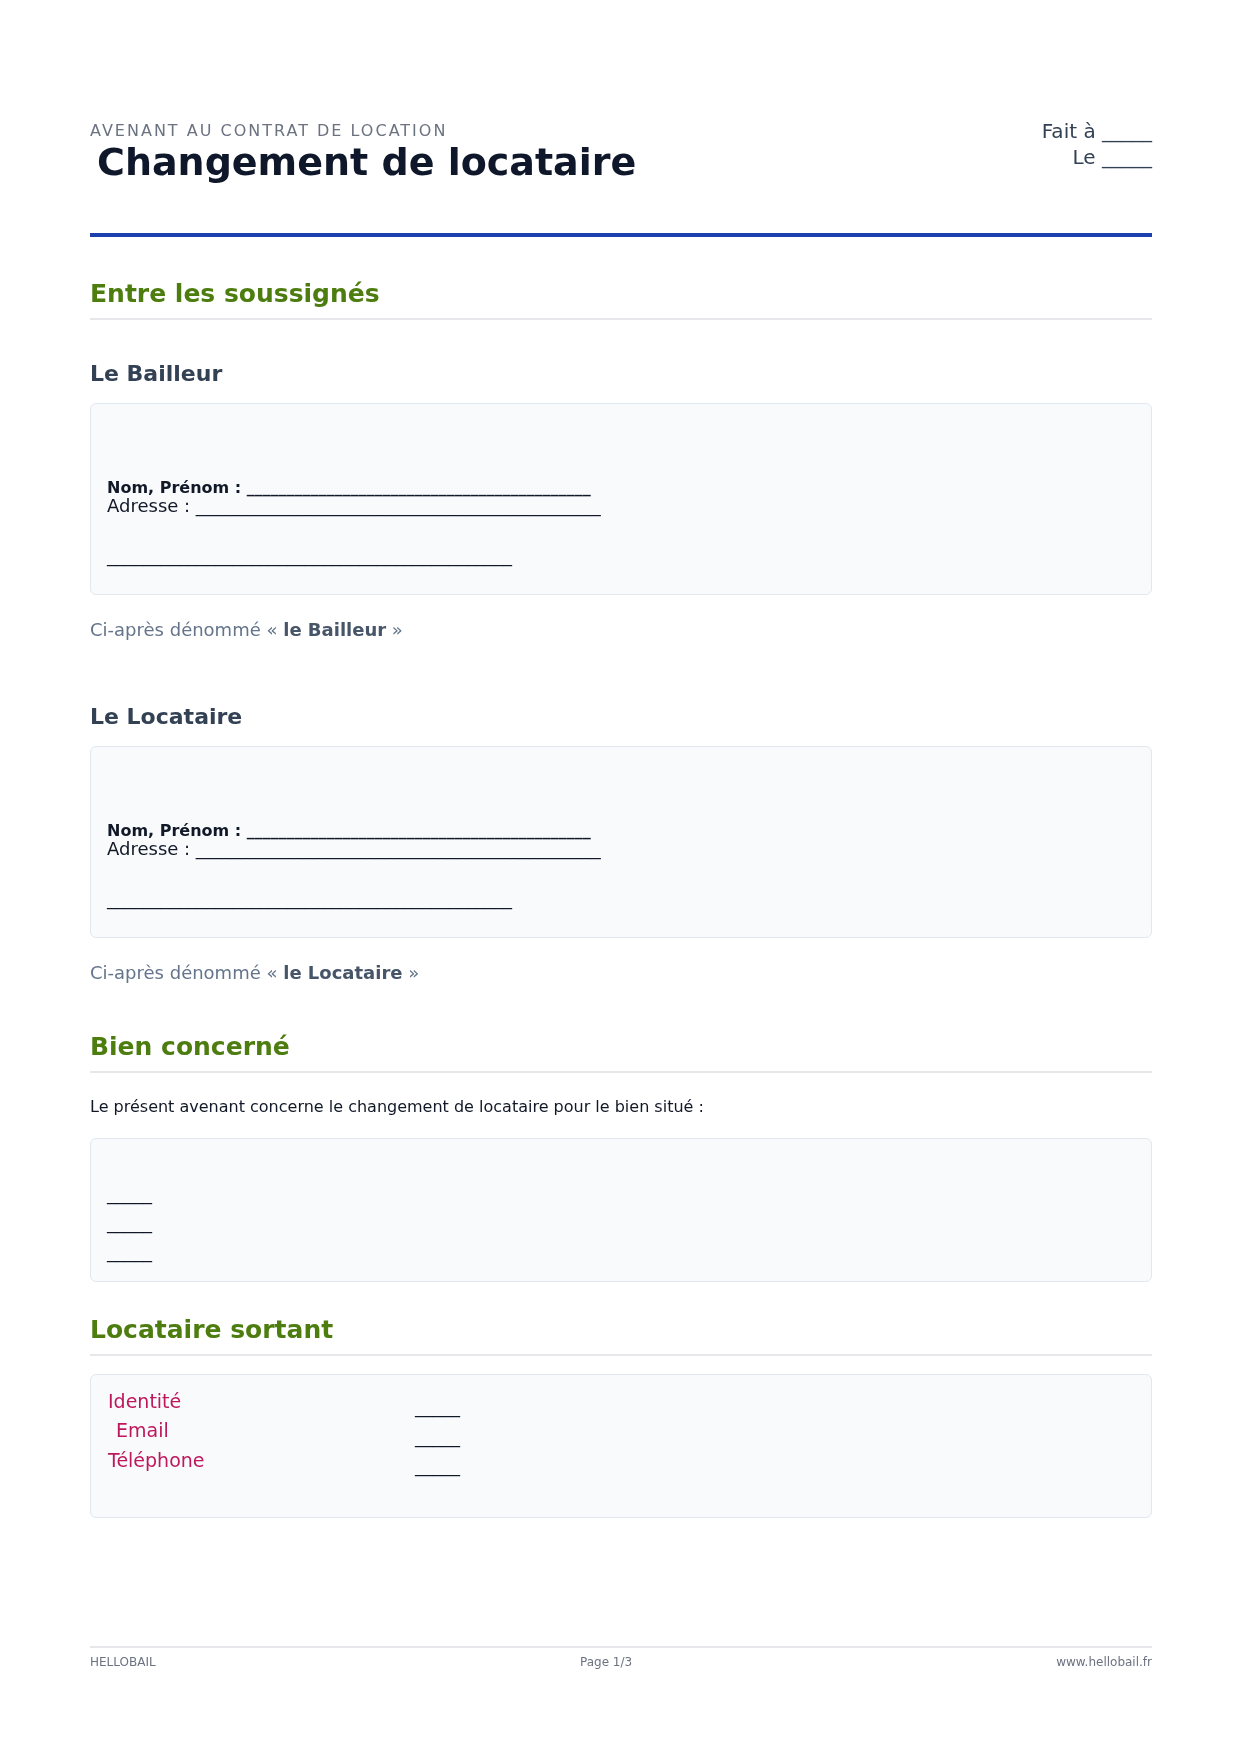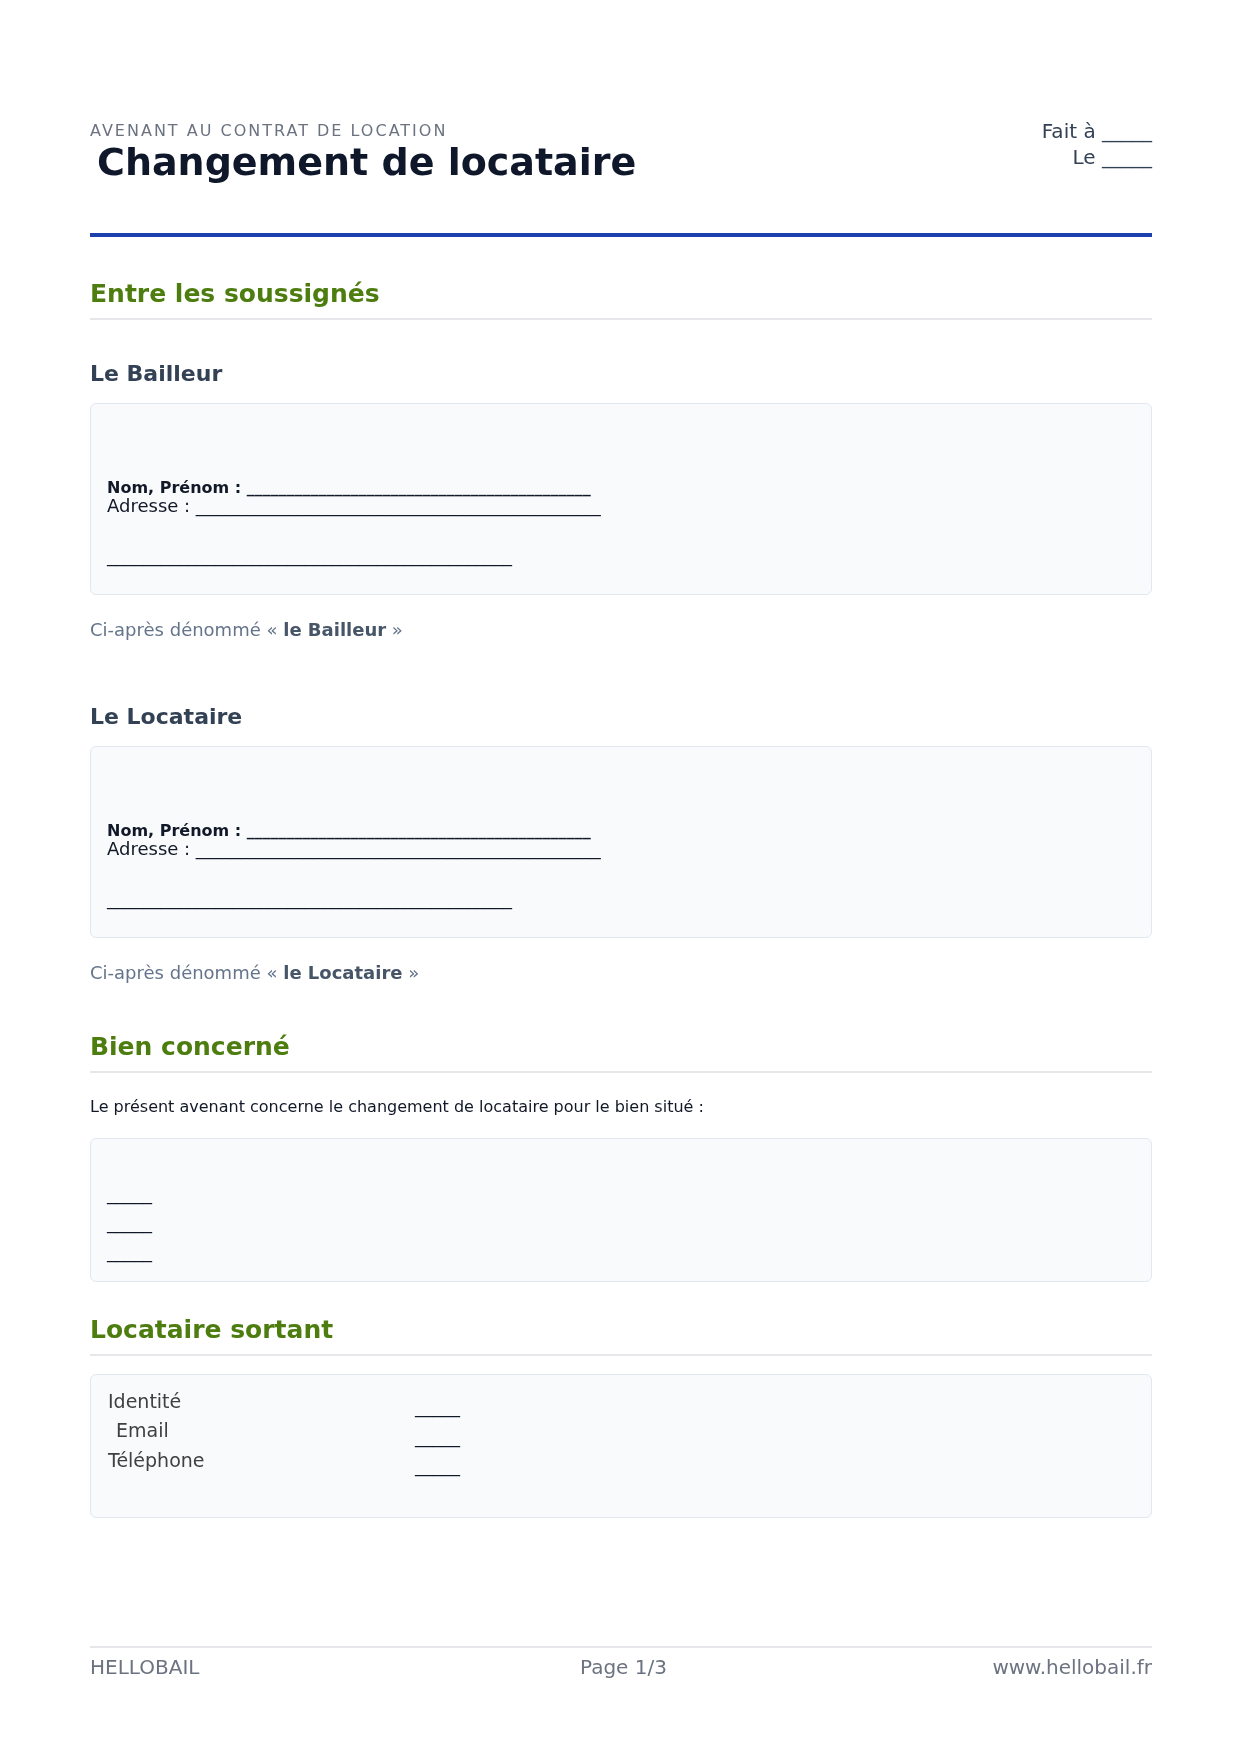--- a/index.html
+++ b/index.html
@@ -12,24 +12,24 @@
   .h2 { position:absolute; left:0; font-size:25px; font-weight:bold; color:#4d7c0f; }
   .h2rule { position:absolute; left:0; width:1062px; height:2px; background:#e5e7eb; }
   .h3 { position:absolute; left:0; font-size:22px; font-weight:bold; color:#334155; }
   .box { position:absolute; left:0; width:1060px; background:#f8fafc; border:1px solid #e2e8f0; border-radius:6px; }
   .field { position:absolute; left:16px; font-size:18px; color:#111827; white-space:nowrap; }
   .field.bold { font-weight:bold; font-size:16px;margin-top:32px; }
   .note { position:absolute; left:0; font-size:18px; color:#64748b; }
   .note b { color:#475569; }
   .para { position:absolute; left:0; font-size:16px; color:#111827; }
   .blank { position:absolute; left:16px; font-size:18px; color:#111827; }
-  .kv-label { position:absolute; left:17px; font-size:19px; color:#404040; }
+  .kv-label { position:absolute; left:17px; font-size:19px; color:#be185d; }
   .kv-val { position:absolute; left:324px; font-size:18px; color:#111827; }
   .footer-rule { position:absolute; left:0; top:1646px; width:1062px; height:2px; background:#e5e7eb; }
-  .footer { position:absolute; top:1655px; font-size:20px; color:#6b7280; }
+  .footer { position:absolute; top:1655px; font-size:12px; color:#6b7280; }
 </style>
 </head>
 <body>
 
 <div class="page">
   <div class="eyebrow">AVENANT AU CONTRAT DE LOCATION</div>
   <div class="title">Changement de locataire</div>
   <div class="meta">
     <div>Fait à _____</div>
     <div>Le _____</div>

